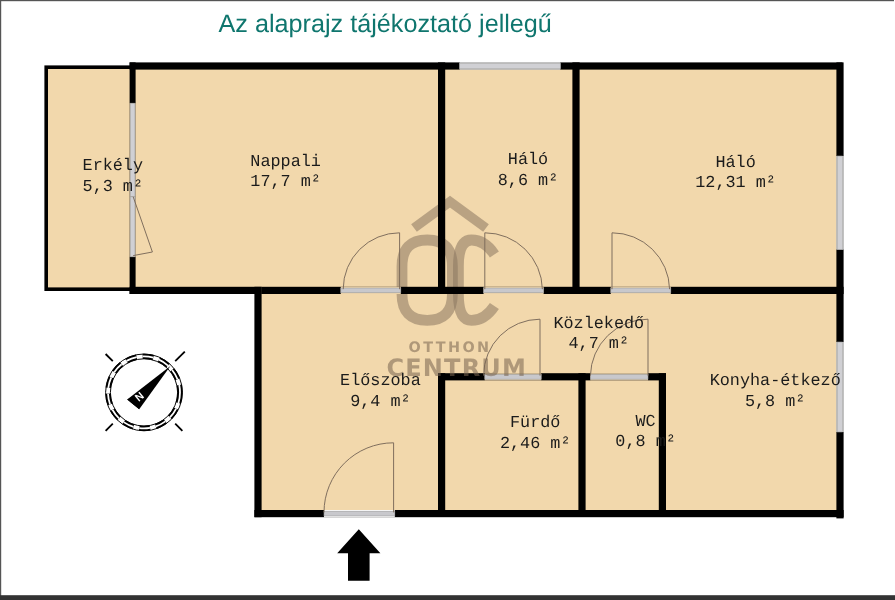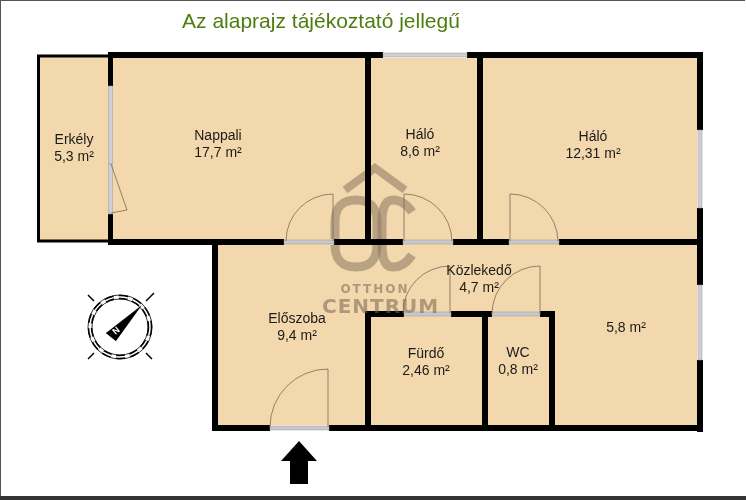--- a/index.html
+++ b/index.html
@@ -1,21 +1,21 @@
 <!DOCTYPE html>
 <html><head>
 <meta charset="utf-8">
 <style>
   html, body { margin: 0; padding: 0; background: #ffffff; }
   body { width: 746px; height: 500px; position: relative; overflow: hidden; font-family: "Liberation Sans", sans-serif; }
   .frame { position: absolute; left: 0; top: 0; width: 744px; height: 496px; border-left: 1px solid #555; border-top: 1px solid #555; }
   .bottom-bar { position: absolute; left: 0; top: 496px; width: 746px; height: 4px; background: #333; }
-  .title { position: absolute; left: 0; top: 9px; width: 642px; text-align: center; font-size: 21px; color: #4d7c0f; font-family: "Liberation Sans", sans-serif; }
+  .title { position: absolute; left: 0; top: 9px; width: 642px; text-align: center; font-size: 21px; color: #0f766e; font-family: "Liberation Sans", sans-serif; }
   svg.plan { position: absolute; left: 0; top: 0; }
-  .label { position: absolute; text-align: center; font-size: 14px; line-height: 17px; color: #1b1b1b; font-family: Liberation Sans, sans-serif; transform: translate(-50%, -50%); white-space: nowrap; }
+  .label { position: absolute; text-align: center; font-size: 14px; line-height: 17px; color: #1b1b1b; font-family: Liberation Mono, monospace; transform: translate(-50%, -50%); white-space: nowrap; margin-left: 20px; }
   .label span { display: block; }
   .watermark { position: absolute; font-family: "DejaVu Sans", sans-serif; color: rgba(120,100,80,0.55); text-align: center; letter-spacing: 1px; }
 </style>
 </head>
 <body>
 
 <div class="frame"></div>
 <div class="bottom-bar"></div>
 
 <div class="title">Az alaprajz tájékoztató jellegű</div>
@@ -170,14 +170,15 @@
 </div>
 <div class="label" style="left:426px; top:362px;text-align:center;">
   <span>Fürdő</span>
   <span>2,46 m²</span>
 </div>
 <div class="label" style="left:518px; top:361px;">
   <span>WC</span>
   <span>0,8 m²</span>
 </div>
 <div class="label" style="left:626px; top:327px;">
+  <span>Konyha-étkező</span>
   <span>5,8 m²</span>
 </div>
 
 </body></html>

